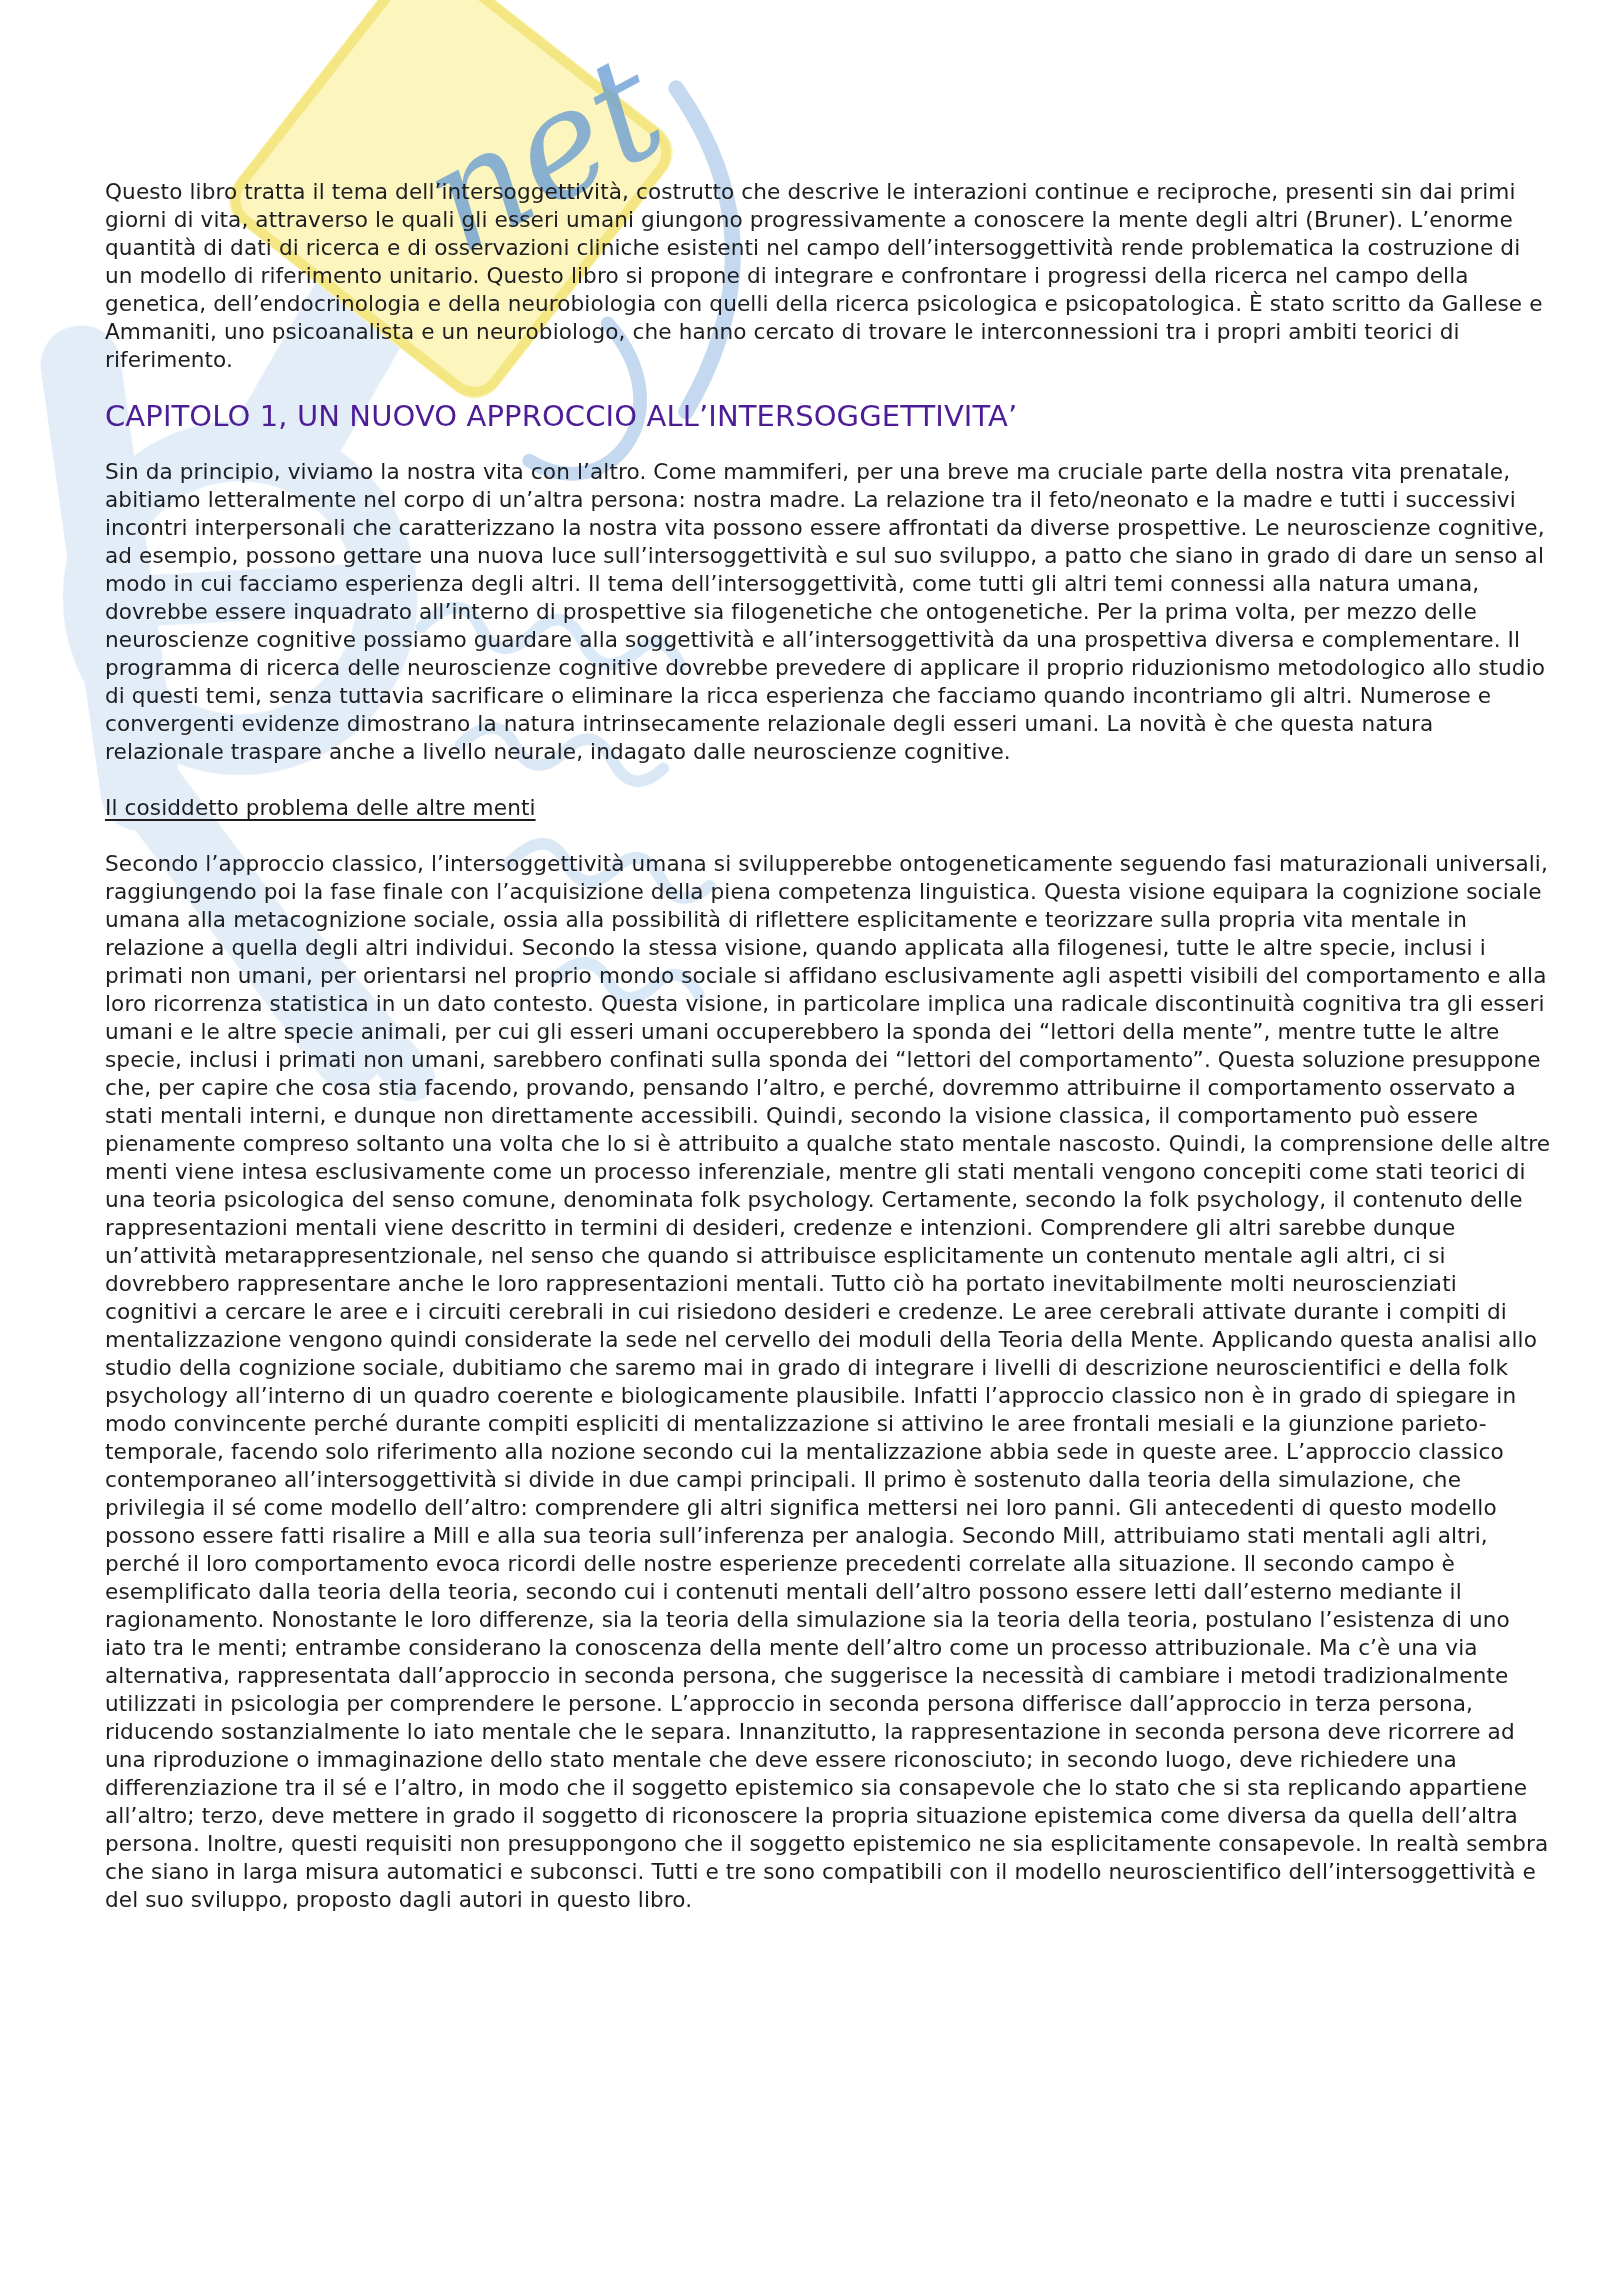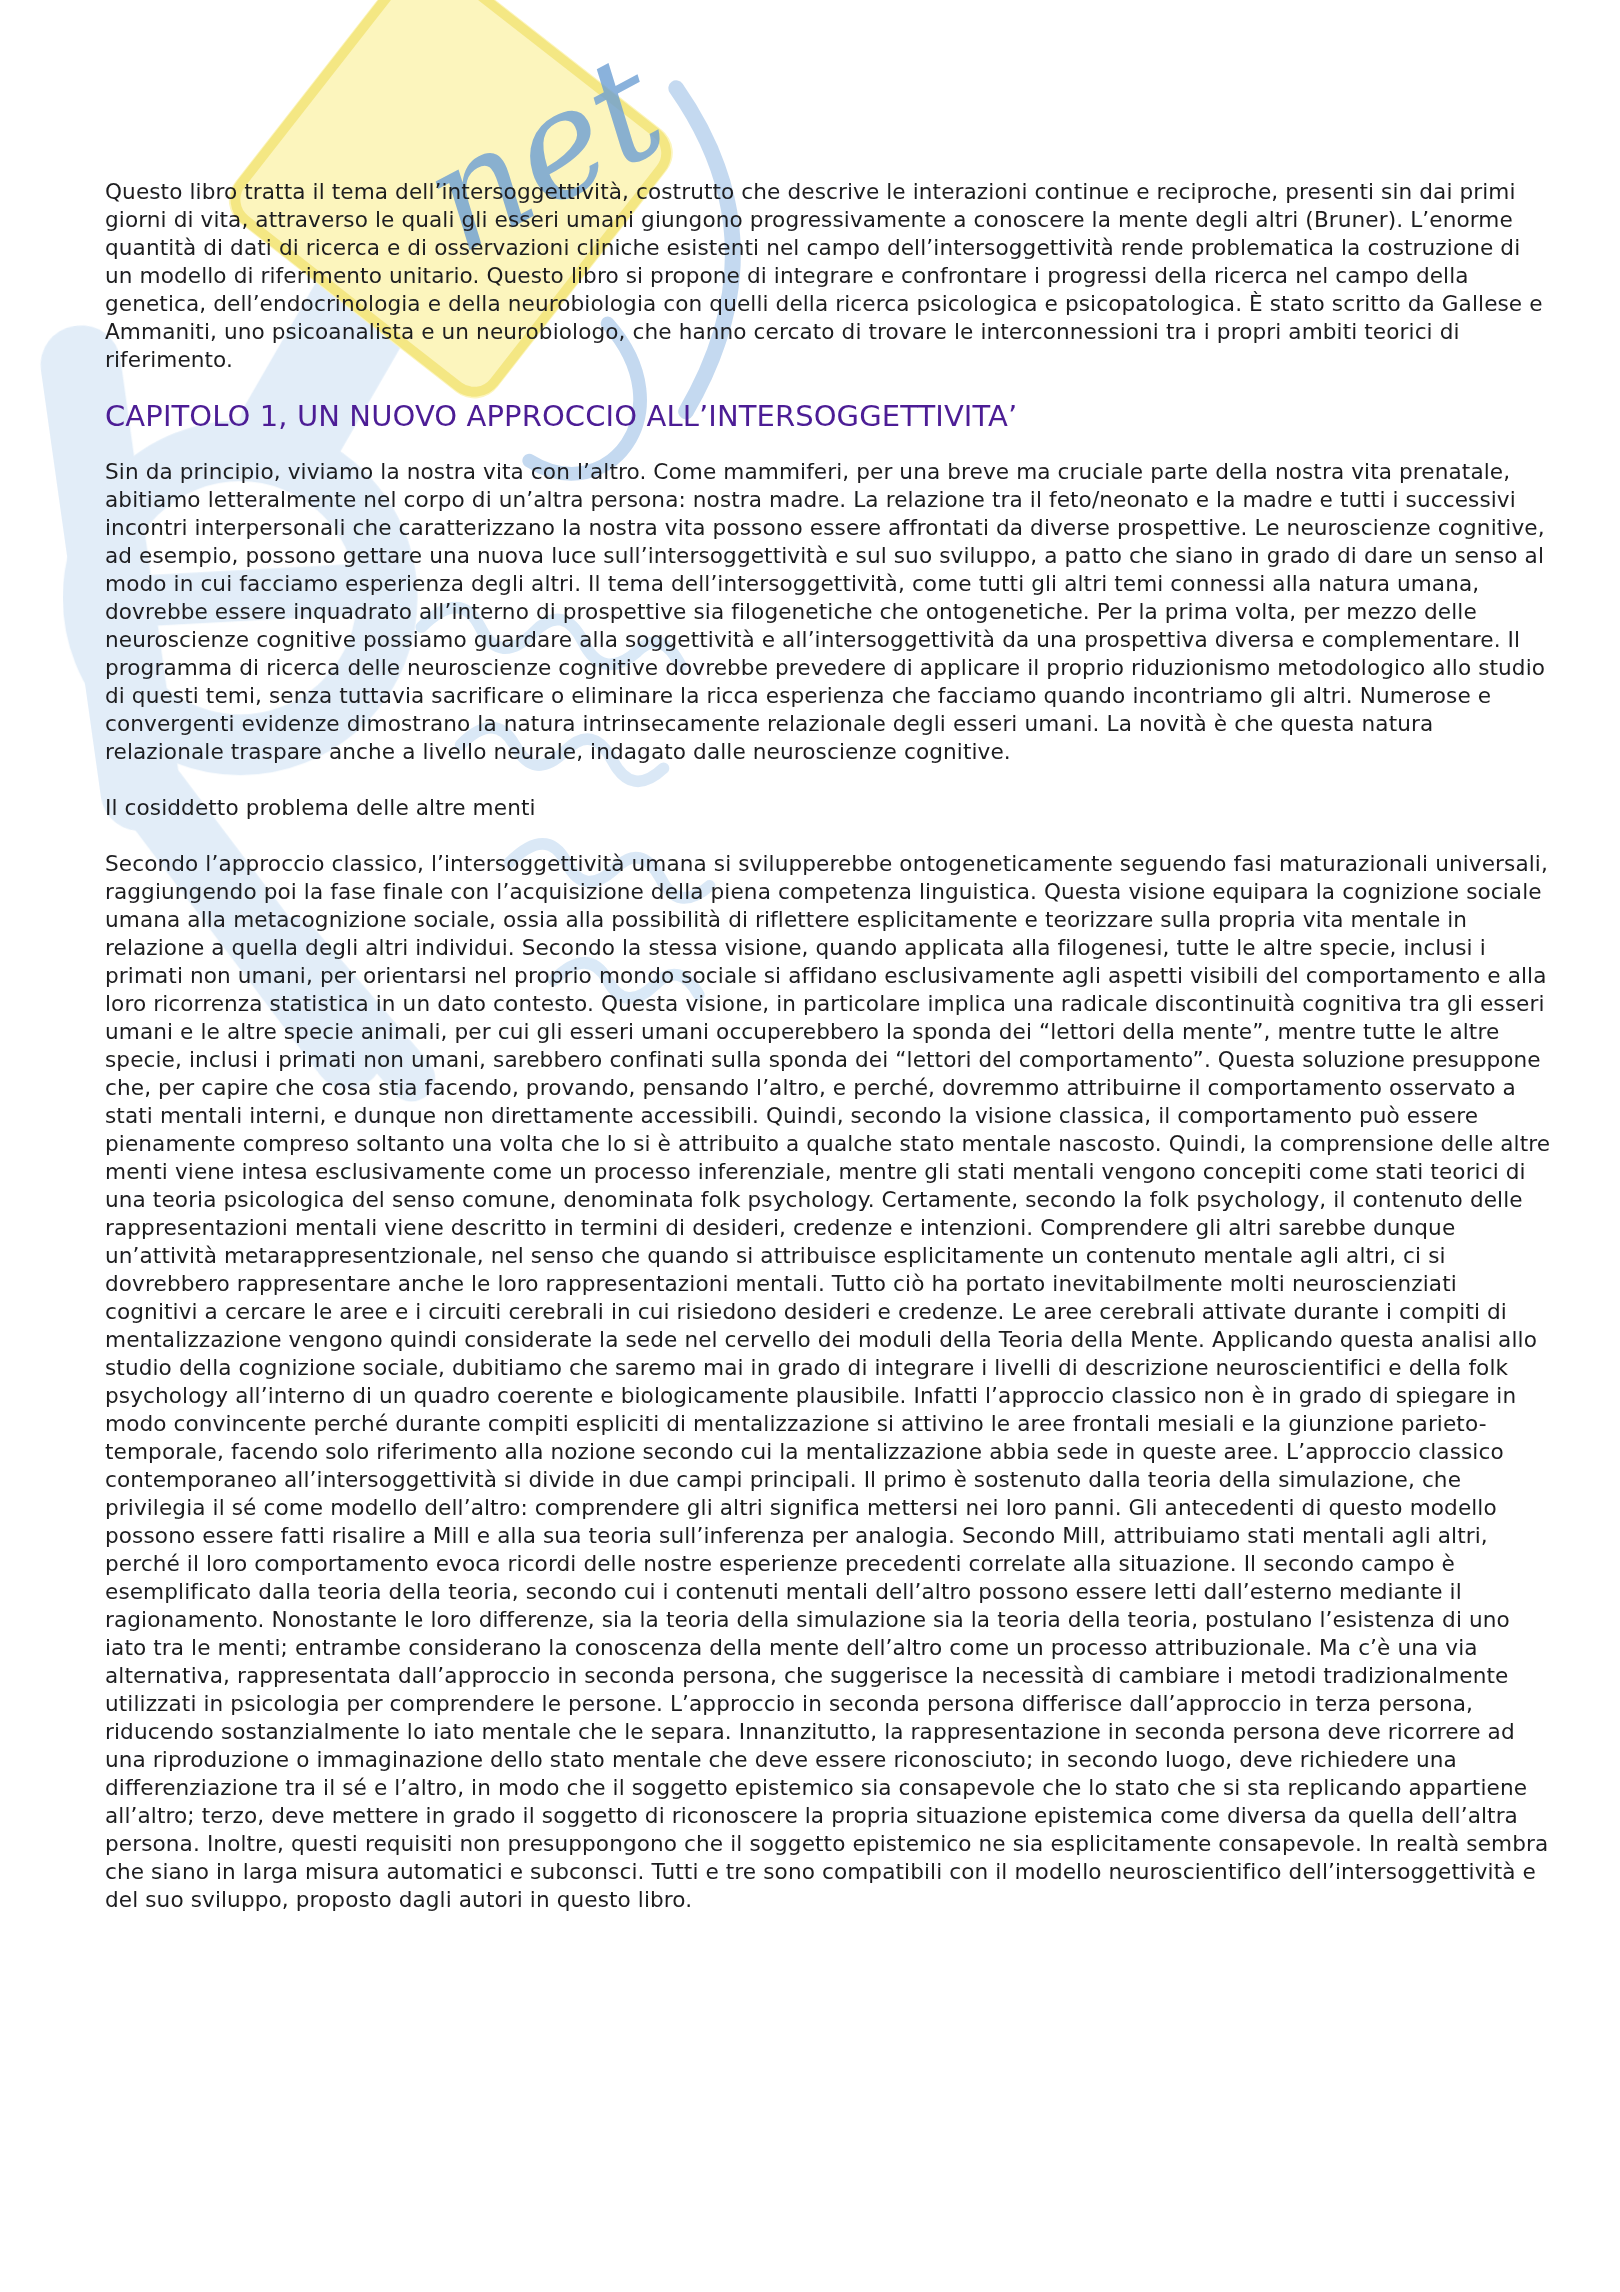--- a/index.html
+++ b/index.html
@@ -39,20 +39,21 @@
     color: #1d1d1f;
     text-align: left;
   }
   .chapter-heading {
     color: #4c1d95;
     font-size: 29px;
     line-height: 28px;
   }
   .section-heading {
     color: #1d1d1f;
+    text-decoration: underline;
     text-underline-offset: 3.9px;
   }
 </style>
 </head>
 <body>
 
 <svg class="watermark" viewBox="0 0 800 1250" aria-hidden="true">
 
   <g fill="none" stroke="#cbdff3" opacity="0.55">
     <rect x="72" y="330" width="82" height="520" rx="40" fill="#cbdff3" stroke="none" transform="rotate(-8 113 590)"></rect>

